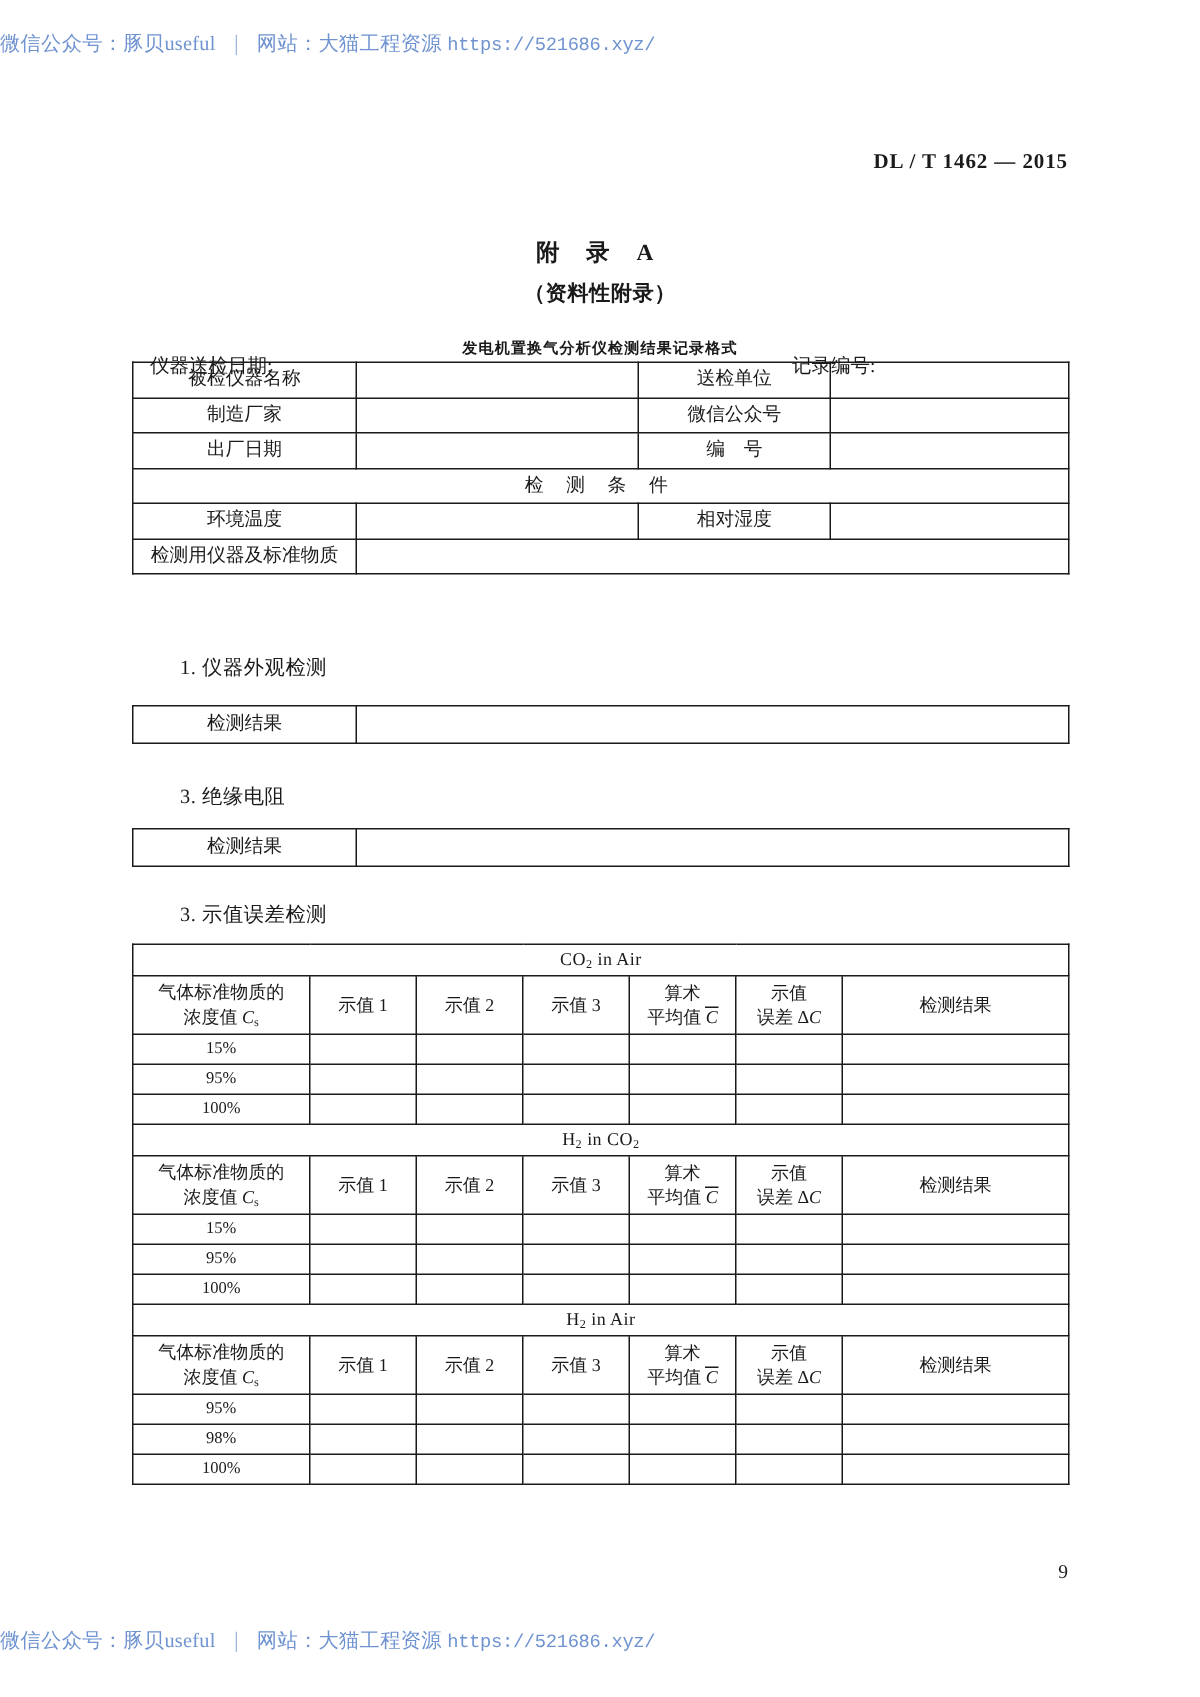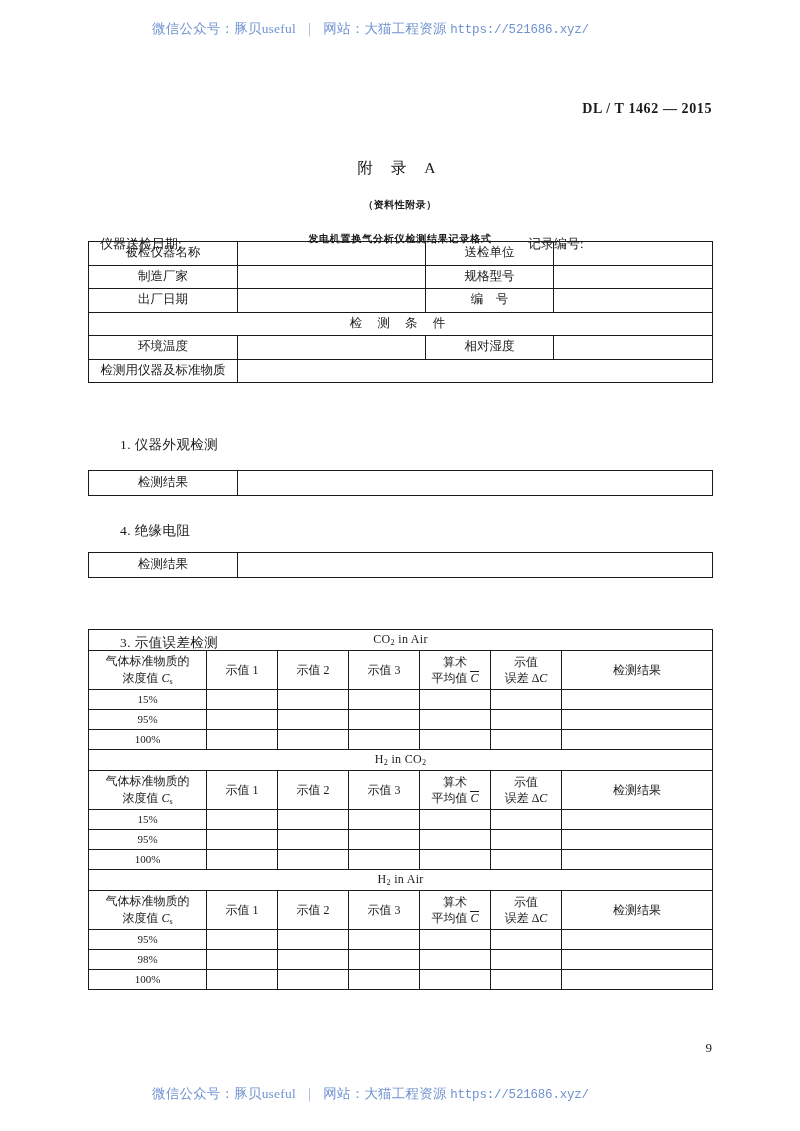--- a/index.html
+++ b/index.html
@@ -14,21 +14,20 @@
     font-family: "Liberation Serif", "DejaVu Serif", serif;
     color: #1a1a1a;
     overflow: hidden;
   }
 
   
   .watermark {
     position: absolute;
     left: 0;
     width: 741px;
-    text-align: center;
     color: #6f93d0;
     font-size: 13.5px;
     letter-spacing: 0.2px;
     white-space: nowrap;
   }
   .watermark .wm-sep {
     color: #9db6e0;
     padding: 0 7px;
   }
   .watermark .wm-url {
@@ -61,26 +60,26 @@
   .title-block {
     position: absolute;
     left: 0;
     top: 158px;
     width: 800px;
     text-align: center;
   }
   .title-a {
     font-family: "Liberation Serif", "DejaVu Serif", serif;
     font-size: 15.5px;
-    font-weight: normal;
+    font-weight: bold;
     letter-spacing: 7px;
-    margin-bottom: 19px;
+    margin-bottom: 8px;
   }
   .title-sub {
-    font-size: 10px;
+    font-size: 14px;
     font-weight: bold;
     letter-spacing: 0.5px;
     margin-bottom: 9px;
   }
   .title-main {
     font-size: 10px;
     font-weight: bold;
     letter-spacing: 0.8px;
     margin-top: 20px;
   }
@@ -126,21 +125,21 @@
   #info-table td { height: 22.5px; }
 
   .section-label {
     position: absolute;
     font-size: 13.5px;
     white-space: nowrap;
     letter-spacing: 0.4px;
   }
   #section-1-label { left: 120px; top: 436px; }
   #section-2-label { left: 120px; top: 522px; }
-  #section-3-label { left: 120px; top: 601px; margin-top: 33px; }
+  #section-3-label { left: 120px; top: 601px; }
 
   #result-table-1 { left: 88px; top: 470px; width: 624px; }
   #result-table-2 { left: 88px; top: 552px; width: 624px; }
   #result-table-1 td, #result-table-2 td { height: 24px; }
 
   #error-table { left: 88px; top: 629px; width: 624px; }
   #error-table td { height: 19px; font-size: 12px; }
   #error-table td.grp-head {
     height: 20px;
     font-size: 12px;
@@ -202,21 +201,21 @@
     <tbody>
       <tr>
         <td>被检仪器名称</td>
         <td class="blank"></td>
         <td>送检单位</td>
         <td class="blank"></td>
       </tr>
       <tr>
         <td>制造厂家</td>
         <td class="blank"></td>
-        <td>规格型号</td>
+        <td>微信公众号</td>
         <td class="blank"></td>
       </tr>
       <tr>
         <td>出厂日期</td>
         <td class="blank"></td>
         <td>编　号</td>
         <td class="blank"></td>
       </tr>
       <tr>
         <td colspan="4" style="letter-spacing:6px">检 测 条 件</td>
@@ -241,21 +240,21 @@
         <col style="width:475px">
       </colgroup>
     <tbody>
       <tr>
         <td>检测结果</td>
         <td class="blank"></td>
       </tr>
     </tbody>
   </table>
 
-  <div class="section-label" id="section-2-label">4. 绝缘电阻</div>
+  <div class="section-label" id="section-2-label">3. 绝缘电阻</div>
   <table class="doc-tbl" id="result-table-2">
     <colgroup>
         <col style="width:149px">
         <col style="width:475px">
       </colgroup>
     <tbody>
       <tr>
         <td>检测结果</td>
         <td class="blank"></td>
       </tr>

